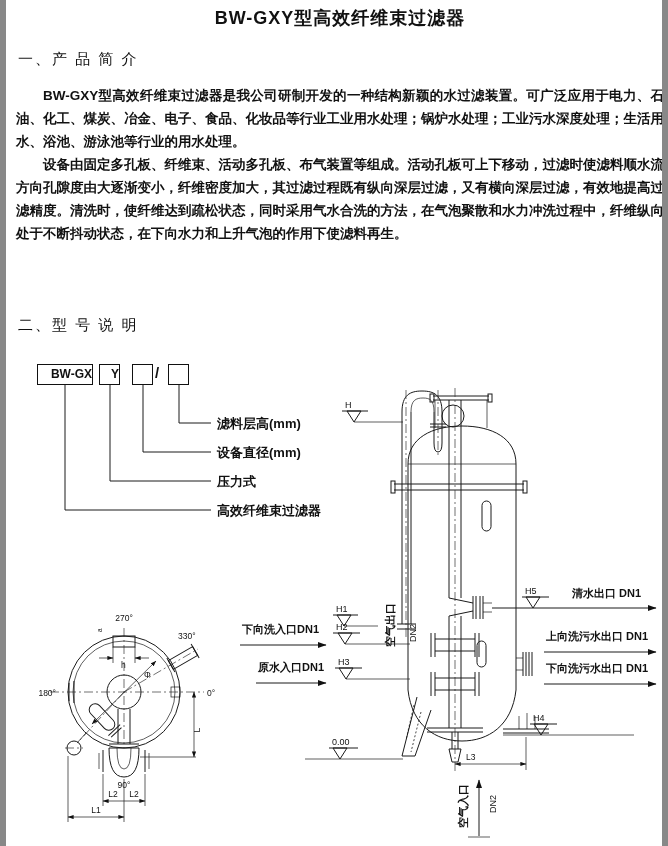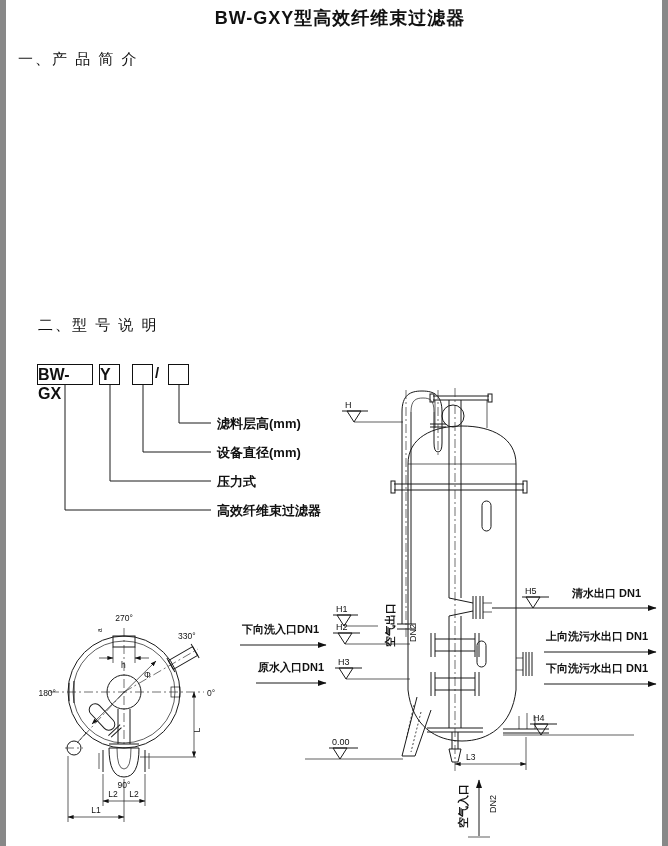--- a/index.html
+++ b/index.html
@@ -2,26 +2,26 @@
 <html><head>
 <meta charset="utf-8">
 <style>
   html,body{margin:0;padding:0;background:#888;}
   .page{position:relative;width:656px;height:846px;background:#ffffff;color:#111;
         font-family:"Liberation Sans",sans-serif;overflow:hidden;margin:0 auto;}
   .title{position:absolute;top:6px;left:0;width:668px;text-align:center;
          font-size:18px;font-weight:bold;letter-spacing:1px;}
   .sec-heading{position:absolute;left:12px;font-size:15px;font-weight:normal;letter-spacing:2px;}
   #sec1-h{top:50px;}
-  #sec2-h{top:316px;margin-left:20px;}
+  #sec2-h{top:316px;}
   .body-text{position:absolute;left:10px;top:84px;width:648px;}
   .body-text p{margin:0;font-size:13.5px;font-weight:bold;line-height:23px;
                text-align:justify;text-indent:2em;}
   .mbox{position:absolute;box-sizing:border-box;border:1.3px solid #111;height:21px;
-        font-size:16px;font-weight:bold;text-align:left;line-height:19px;background:#fff;}
+        font-size:12px;font-weight:bold;text-align:right;line-height:19px;background:#fff;}
   #mbox1{left:31px;top:364px;width:56px;}
   #mbox2{left:93px;top:364px;width:21px;}
   #mbox3{left:126px;top:364px;width:21px;}
   #mbox4{left:162px;top:364px;width:21px;}
   .mslash{position:absolute;left:149px;top:364px;font-size:15px;font-weight:bold;}
   svg{position:absolute;left:0;top:340px;}
   .ln{stroke:#1a1a1a;stroke-width:1;fill:none;}
   .thin{stroke:#1a1a1a;stroke-width:0.7;fill:none;}
   .cl{stroke:#333;stroke-width:0.7;fill:none;stroke-dasharray:9 3 2 3;}
   .hatch{stroke:#1a1a1a;stroke-width:0.8;fill:none;stroke-dasharray:2 2;}
@@ -35,20 +35,22 @@
 </head>
 <body>
 
 <div class="page">
 
   <div class="title">BW-GXY型高效纤维束过滤器</div>
 
   <div class="sec-heading" id="sec1-h">一、产 品 简 介</div>
 
   <div class="body-text">
+    <p>BW-GXY型高效纤维束过滤器是我公司研制开发的一种结构新颖的水过滤装置。可广泛应用于电力、石油、化工、煤炭、冶金、电子、食品、化妆品等行业工业用水处理；锅炉水处理；工业污水深度处理；生活用水、浴池、游泳池等行业的用水处理。</p>
+    <p>设备由固定多孔板、纤维束、活动多孔板、布气装置等组成。活动孔板可上下移动，过滤时使滤料顺水流方向孔隙度由大逐渐变小，纤维密度加大，其过滤过程既有纵向深层过滤，又有横向深层过滤，有效地提高过滤精度。清洗时，使纤维达到疏松状态，同时采用气水合洗的方法，在气泡聚散和水力冲洗过程中，纤维纵向处于不断抖动状态，在下向水力和上升气泡的作用下使滤料再生。</p>
   </div>
 
   <div class="sec-heading" id="sec2-h">二、型 号 说 明</div>
 
   <div class="mbox" id="mbox1">BW-GX</div>
   <div class="mbox" id="mbox2">Y</div>
   <div class="mbox" id="mbox3"></div>
   <div class="mslash">/</div>
   <div class="mbox" id="mbox4"></div>
 

